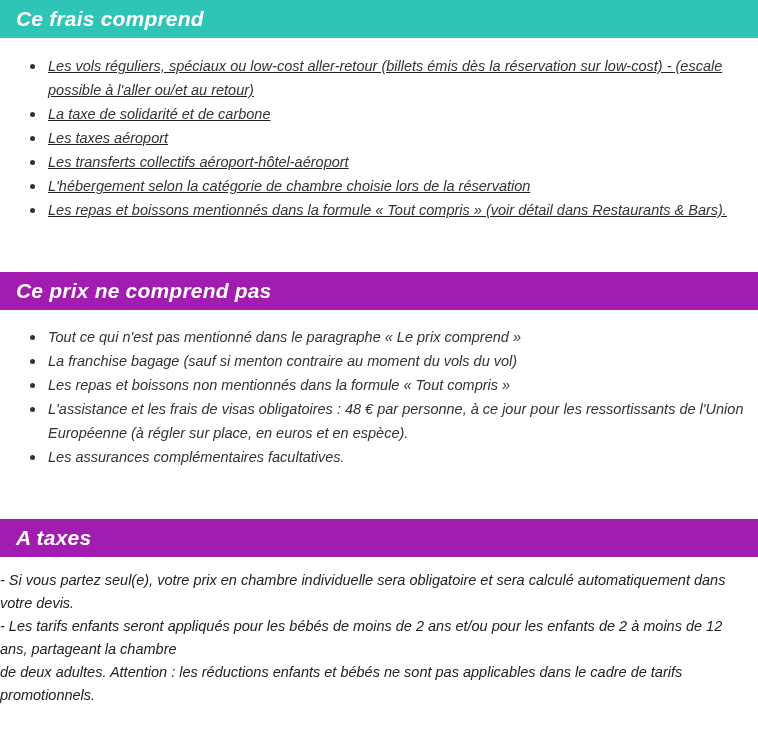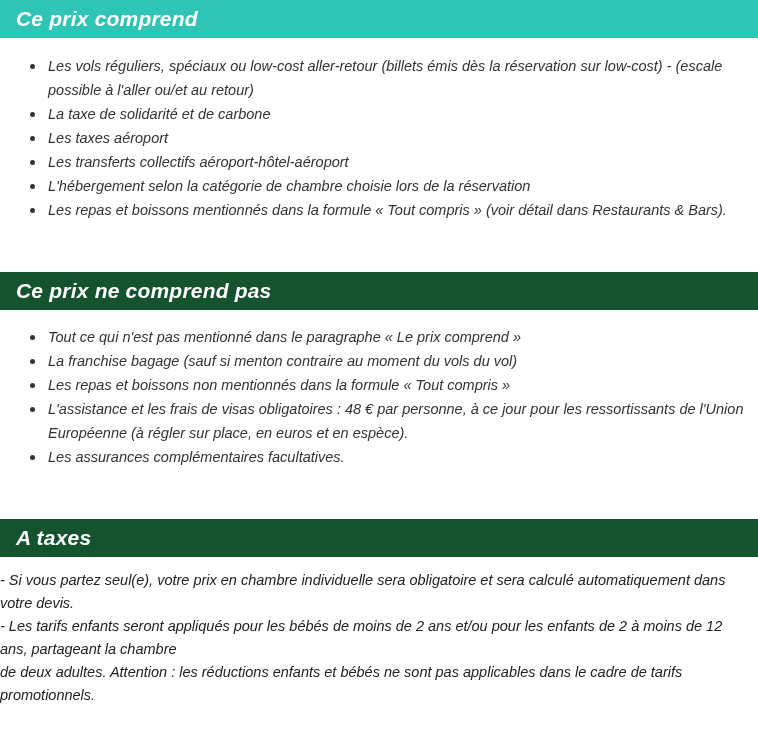--- a/index.html
+++ b/index.html
@@ -25,21 +25,21 @@
     font-style: italic;
     font-weight: bold;
     font-size: 21px;
     line-height: 38px;
     height: 38px;
     padding-left: 16px;
     box-sizing: border-box;
     letter-spacing: 0.2px;
   }
   .section-header.teal2 {
-    background: #14532d;
+    background: #a21caf;
   }
   .list {
     margin: 0;
     padding: 0 14px 0 48px;
     list-style: none;
   }
   .list li {
     position: relative;
     font-style: italic;
     font-size: 14.5px;
@@ -53,20 +53,21 @@
     position: absolute;
     left: -18px;
     top: 10px;
     width: 5px;
     height: 5px;
     border-radius: 50%;
     background: #333333;
   }
   .block-1 .list {
     padding-top: 16px;
+    text-decoration: underline;
   }
   .block-2 .list {
     padding-top: 15px;
   }
   .spacer-1 { height: 50px; }
   .spacer-2 { height: 50px; }
   .notes {
     padding: 12px 10px 0 0;
     font-style: italic;
     font-size: 14.5px;
@@ -76,21 +77,21 @@
   .notes p {
     margin: 0 0 0 0;
   }
 </style>
 </head>
 <body>
 
 <div class="page">
 
   <div class="block block-1">
-    <div class="section-header">Ce prix comprend</div>
+    <div class="section-header">Ce frais comprend</div>
     <ul class="list">
       <li>Les vols réguliers, spéciaux ou low-cost aller-retour (billets émis dès la réservation sur low-cost) - (escale possible à l'aller ou/et au retour)</li>
       <li>La taxe de solidarité et de carbone</li>
       <li>Les taxes aéroport</li>
       <li>Les transferts collectifs aéroport-hôtel-aéroport</li>
       <li>L'hébergement selon la catégorie de chambre choisie lors de la réservation</li>
       <li>Les repas et boissons mentionnés dans la formule « Tout compris » (voir détail dans Restaurants &amp; Bars).</li>
     </ul>
   </div>
 

